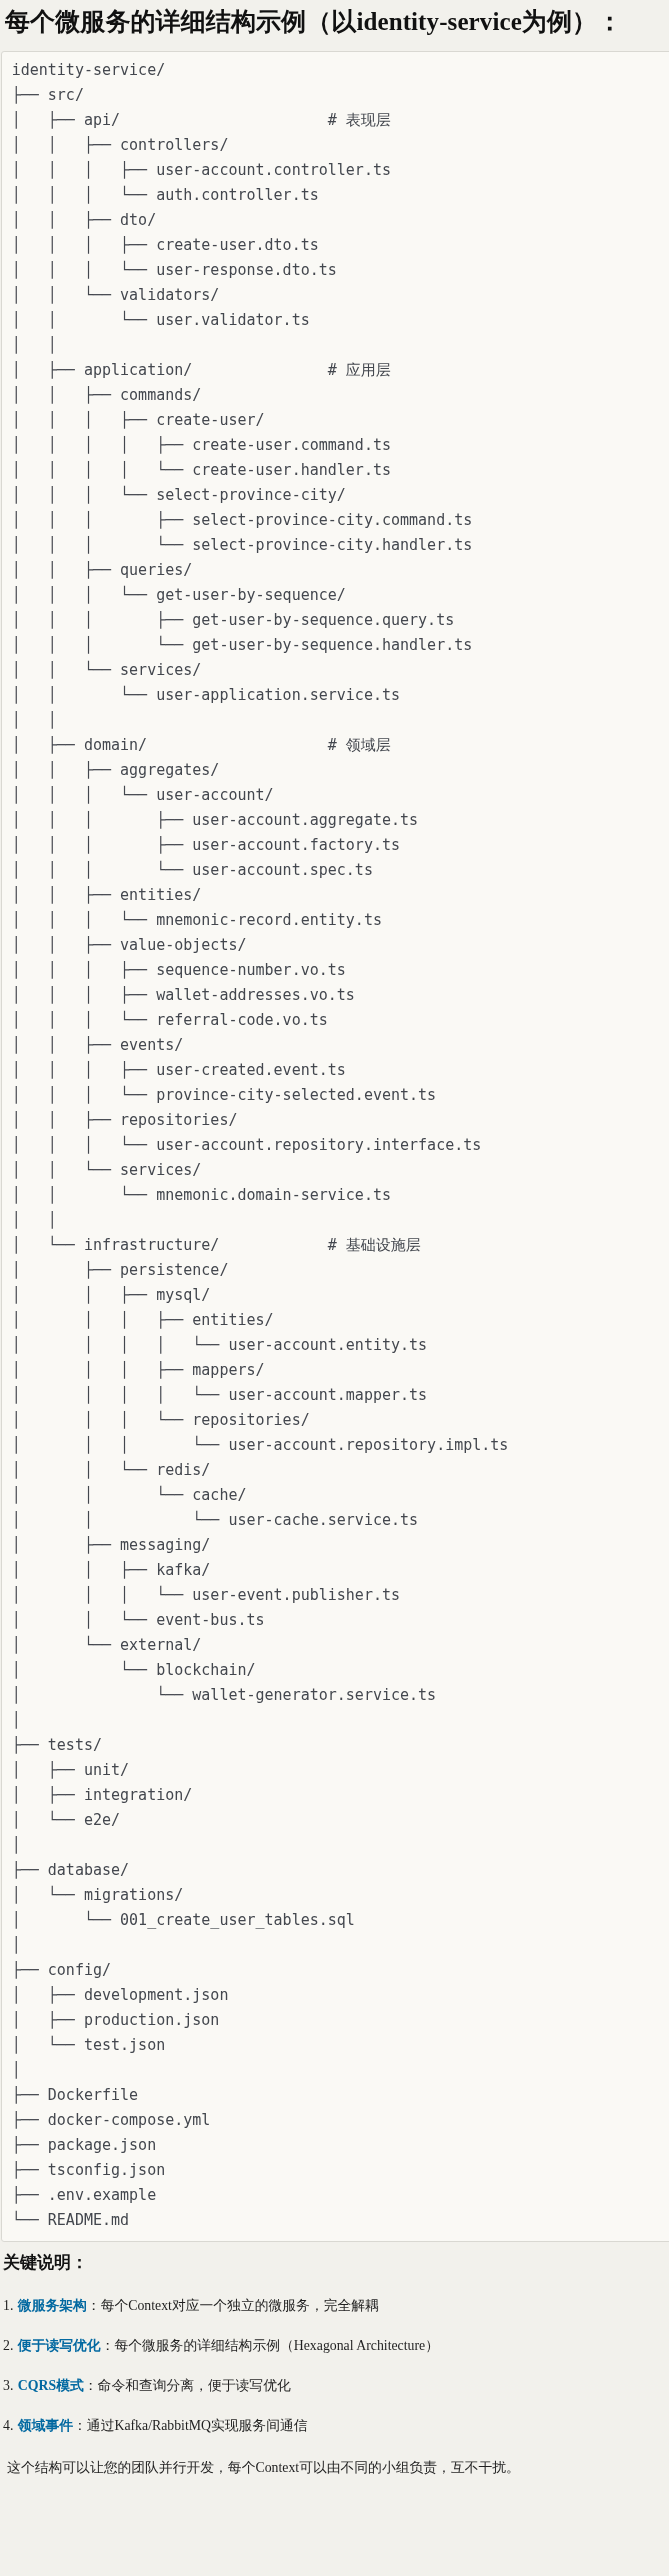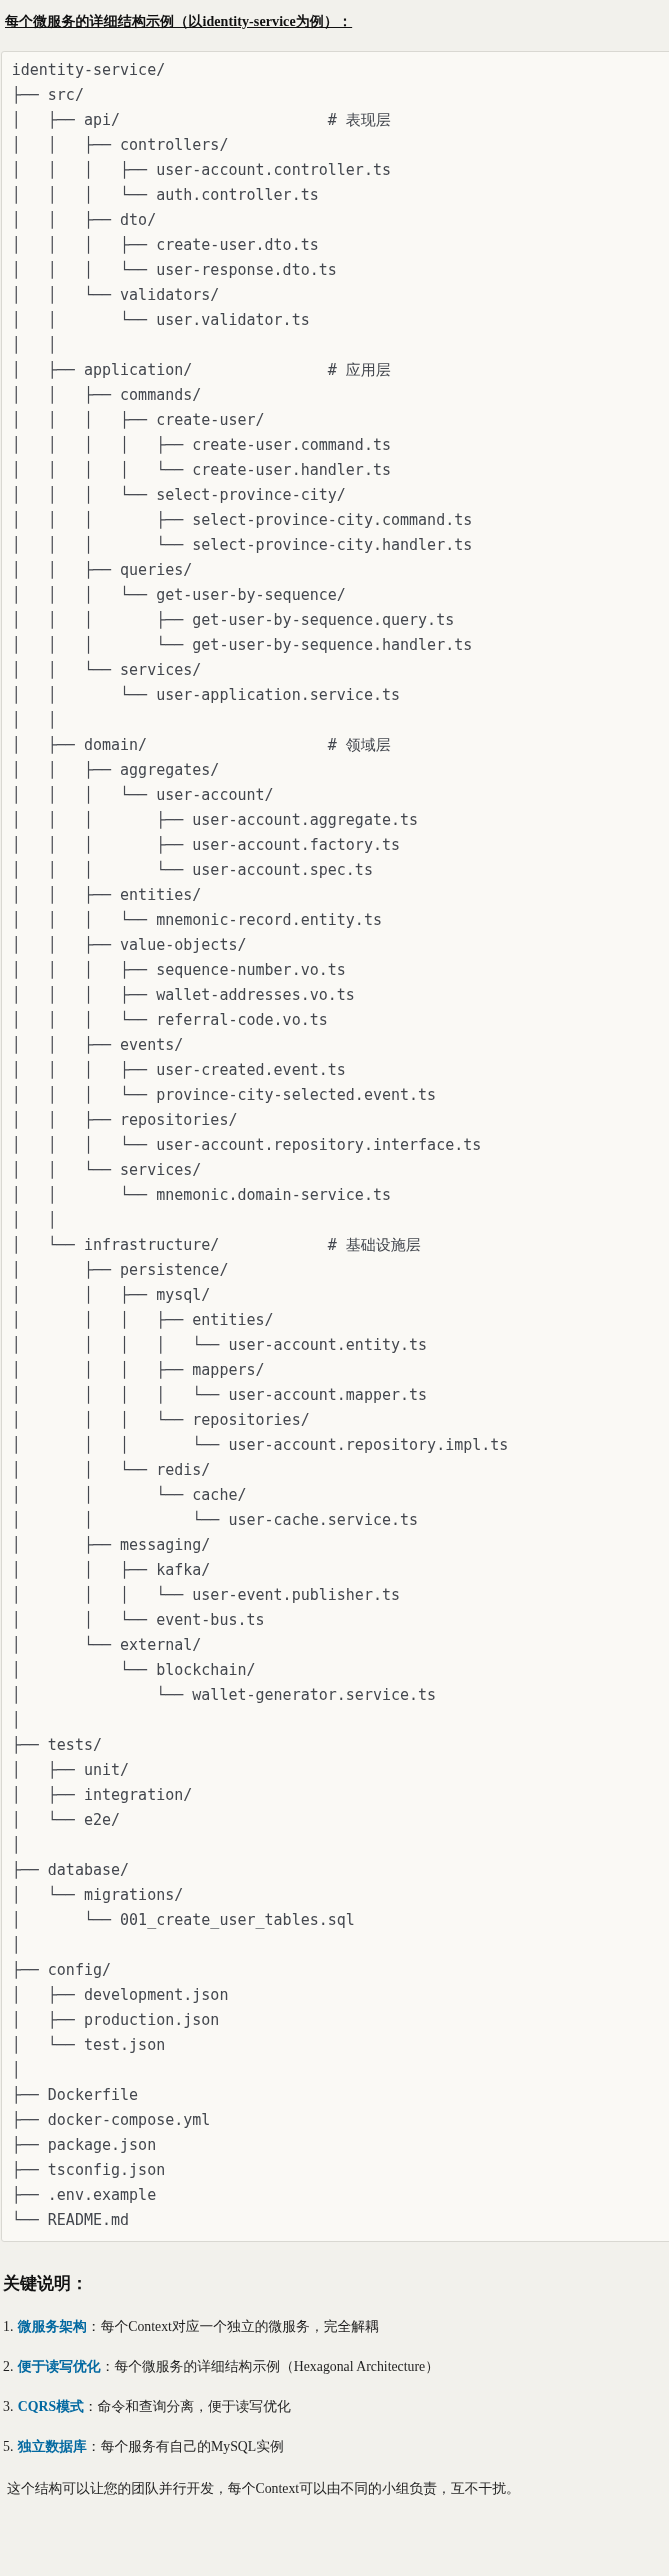--- a/index.html
+++ b/index.html
@@ -8,27 +8,26 @@
     background: #f2f1ec;
     font-family: "Liberation Serif", "DejaVu Serif", serif;
     color: #1c1c1c;
   }
   body { width: 669px; min-height: 2576px; overflow-x: hidden; }
 
   .page { width: 669px; box-sizing: border-box; }
 
   .doc-title {
     margin: 8.8px 0 0 5px;
-    font-size: 14px;
+    font-size: 25px;
     line-height: 26px;
     font-weight: 700;
     color: #111111;
     letter-spacing: 0.1px;
     white-space: nowrap;
-    text-decoration: underline;
   }
 
   .code-box {
     box-sizing: border-box;
     margin: 16.3px 0 0 1.3px;
     width: 675px;               
     border: 1.3px solid #d9d8d2;
     border-radius: 3.1px;
     background: #faf9f5;
     padding: 6.3px 0 7.5px 9.4px;
@@ -40,21 +39,21 @@
     font-family: "DejaVu Sans Mono", "Liberation Mono", monospace;
     font-size: 15px;
     line-height: 25px;
     color: #43474e;
     white-space: pre;
   }
 
   .notes { margin: 0 0 0 3.1px; }
 
   .notes-heading {
-    margin: 30px 0 0 0;
+    margin: 9px 0 0 0;
     font-size: 17px;
     line-height: 24px;
     font-weight: 700;
     color: #121212;
   }
 
   .note-item {
     margin-top: 22px;
     font-size: 13.8px;
     line-height: 18px;
@@ -171,20 +170,20 @@
 └── README.md</pre>
   </div>
 
   <div class="notes">
     <h2 class="notes-heading">关键说明：</h2>
 
     <div>
         <div class="note-item"><span class="note-num">1.</span><span class="note-label">微服务架构</span><span class="note-sep">：</span><span class="note-text">每个Context对应一个独立的微服务，完全解耦</span></div>
         <div class="note-item"><span class="note-num">2.</span><span class="note-label">便于读写优化</span><span class="note-sep">：</span><span class="note-text">每个微服务的详细结构示例（Hexagonal Architecture）</span></div>
         <div class="note-item"><span class="note-num">3.</span><span class="note-label">CQRS模式</span><span class="note-sep">：</span><span class="note-text">命令和查询分离，便于读写优化</span></div>
-        <div class="note-item"><span class="note-num">5.</span><span class="note-label">独立数据库</span><span class="note-sep">：</span><span class="note-text">每个服务有自己的MySQL实例</span></div>
+        <div class="note-item"><span class="note-num">4.</span><span class="note-label">领域事件</span><span class="note-sep">：</span><span class="note-text">通过Kafka/RabbitMQ实现服务间通信</span></div>
       </div>
 
     <p class="closing-paragraph">这个结构可以让您的团队并行开发，每个Context可以由不同的小组负责，互不干扰。</p>
   </div>
 
 </div>
 
 
 </body></html>

